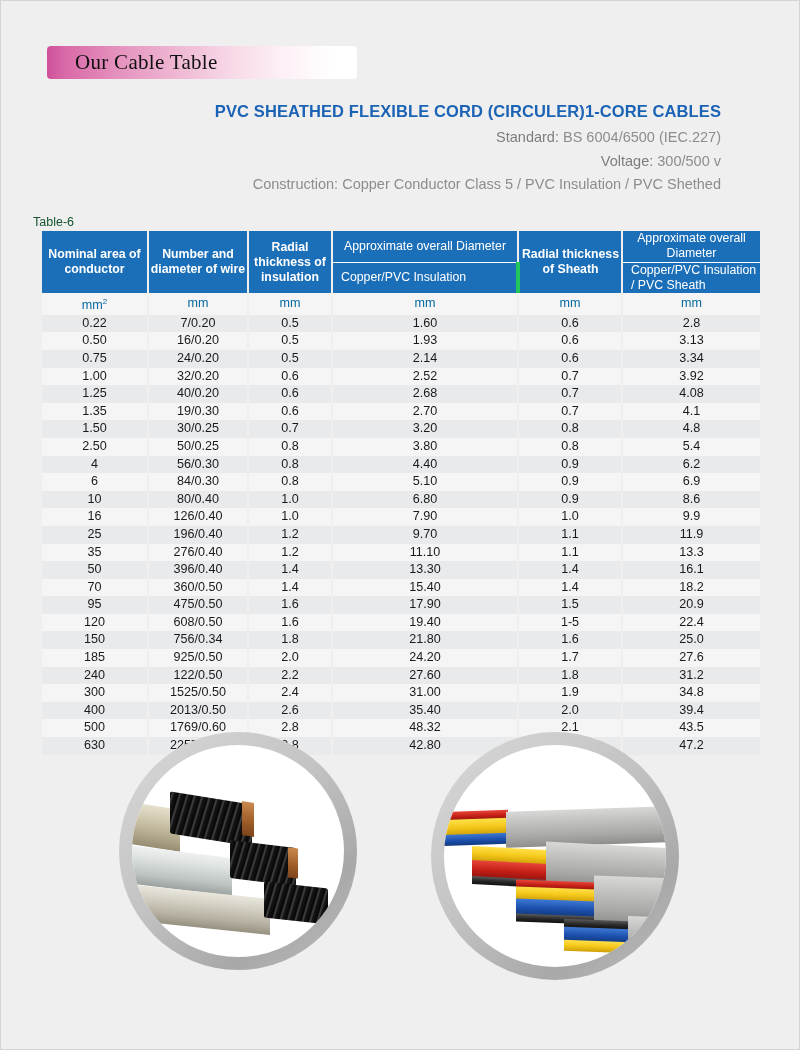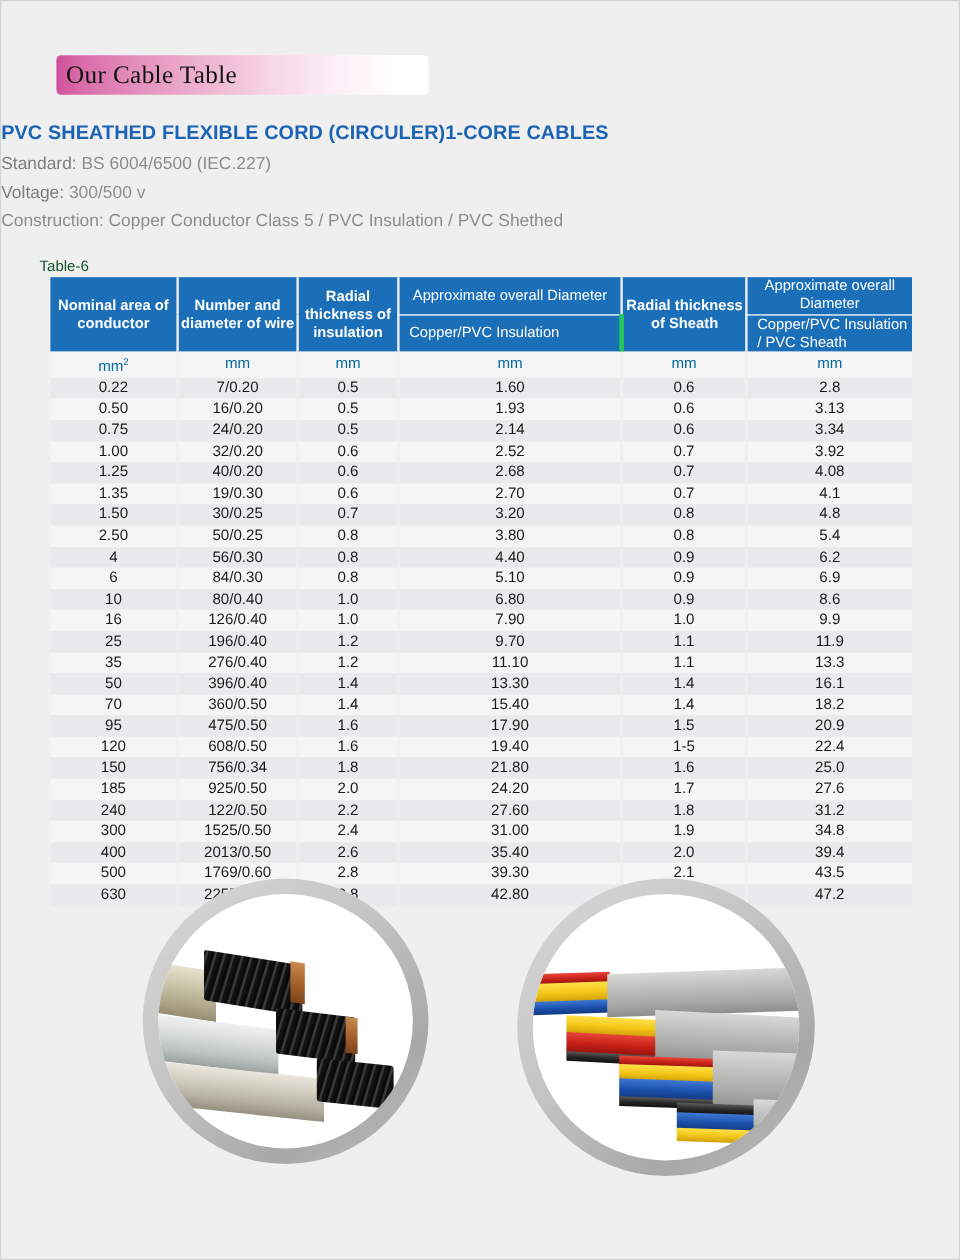--- a/index.html
+++ b/index.html
@@ -38,32 +38,32 @@
         #fdf0f6 76%,
         #ffffff 92%,
         #ffffff 100%);
     display: flex;
     align-items: center;
   }
   .banner-text {
     font-family: "Liberation Serif", serif;
     font-size: 21px;
     color: #111111;
-    padding-left: 8px;
+    padding-left: 28px;
     letter-spacing: 0.3px;
     white-space: nowrap;
   }
 
   
   .titles {
     position: absolute;
     left: 0;
     top: 101px;
     width: 720px;
-    text-align: left;
+    text-align: right;
   }
   .main-title {
     font-size: 16.5px;
     font-weight: bold;
     color: #1b63b5;
     letter-spacing: 0.1px;
     margin-bottom: 7px;
   }
   .sub-line {
     font-size: 14.5px;
@@ -464,21 +464,21 @@
             <td class="cell">2013/0.50</td>
             <td class="cell">2.6</td>
             <td class="cell">35.40</td>
             <td class="cell">2.0</td>
             <td class="cell last">39.4</td>
           </tr>
           <tr class="rw-a">
             <td class="cell">500</td>
             <td class="cell">1769/0.60</td>
             <td class="cell">2.8</td>
-            <td class="cell">39.30</td>
+            <td class="cell">48.32</td>
             <td class="cell">2.1</td>
             <td class="cell last">43.5</td>
           </tr>
           <tr class="rw-b">
             <td class="cell">630</td>
             <td class="cell">2257/0.60</td>
             <td class="cell">2.8</td>
             <td class="cell">42.80</td>
             <td class="cell">2.2</td>
             <td class="cell last">47.2</td>

